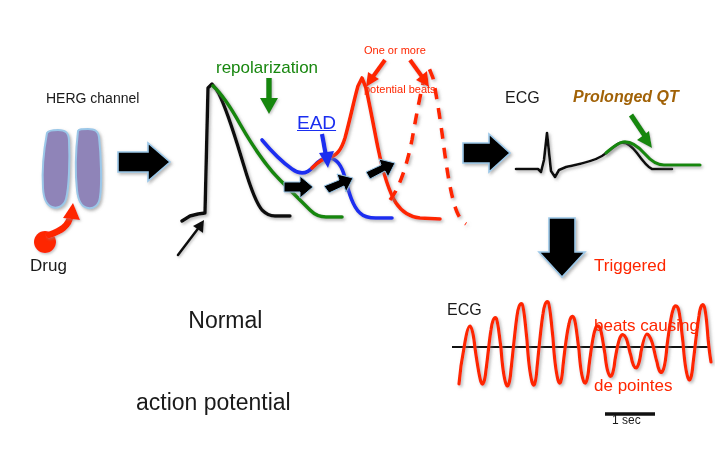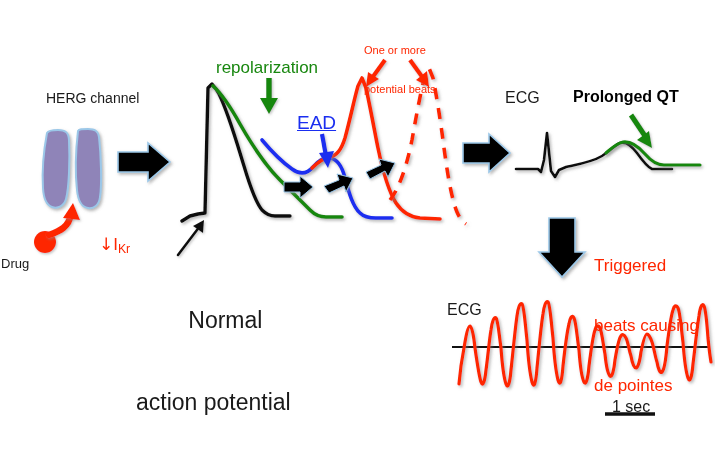--- a/index.html
+++ b/index.html
@@ -21,21 +21,21 @@
     top: 0;
     width: 715px;
     height: 472px;
   }
   .lbl {
     position: absolute;
     white-space: pre;
     line-height: 1.18;
   }
   .lbl-black { color: #1a1a1a; }
-  .lbl-green { color: #000000; font-weight: bold; }
+  .lbl-green { color: #a16207; font-weight: bold; font-style: italic; }
   .lbl-green-plain { color: #18870f; }
   .lbl-red { color: #fe2600; }
   .lbl-blue { color: #1a2ef0; text-decoration: underline; }
   .sub { font-size: 0.72em; vertical-align: -0.28em; }
   .glyph-arrow { font-family: "DejaVu Sans", sans-serif; }
 </style>
 </head>
 <body>
 
 <div id="canvas">
@@ -173,25 +173,22 @@
                C684,356 686,372 688,378 C690,384 692,376 693,364
                C695,348 697,328 699,316 C700,308 702,302 704,306 C706,310 707,324 708,338
                C709,348 710,356 711,362" fill="none" stroke="#fe2600" stroke-width="3.2" stroke-linejoin="round" stroke-linecap="round"></path>
     </g>
 
     <line x1="605" y1="414" x2="655" y2="414" stroke="#111111" stroke-width="3.6"></line>
   </svg>
 
   <div class="lbl lbl-black" style="left:14px; top:90px; font-size:14px;margin-left:32px;">HERG channel</div>
 
-  <div class="lbl lbl-black" style="left:1px; top:256px; font-size:13px;">Drug</div>
-
-  <div class="lbl lbl-red" style="left:80px; top:214px; font-size:17px;">
-    <span class="glyph-arrow">↓</span><span>I</span><span class="sub">Kr</span>
-  </div>
+  <div class="lbl lbl-black" style="left:30px; top:256px; font-size:17px;">Drug</div>
+
 
   <div class="lbl lbl-green-plain" style="left:216px; top:18px; font-size:17px;">
     <div>repolarization</div>
   </div>
 
   <div class="lbl lbl-red" style="left:364px; top:18px; font-size:11px;">
     <div>One or more</div>
     <div>potential beats</div>
   </div>
 
@@ -207,15 +204,15 @@
   <div class="lbl lbl-green" style="left:573px; top:88px; font-size:16px;">Prolonged QT</div>
 
   <div class="lbl lbl-red" style="left:594px; top:216px; font-size:17px;">
     <div>Triggered</div>
     <div>beats causing</div>
     <div>de pointes</div>
   </div>
 
   <div class="lbl lbl-black" style="left:447px; top:301px; font-size:16px;">ECG</div>
 
-  <div class="lbl lbl-black" style="left:612px; top:398px; font-size:16px;">1 sec</div>
+  <div class="lbl lbl-black" style="left:612px; top:413px; font-size:12px;">1 sec</div>
 
 </div>
 
 </body></html>

